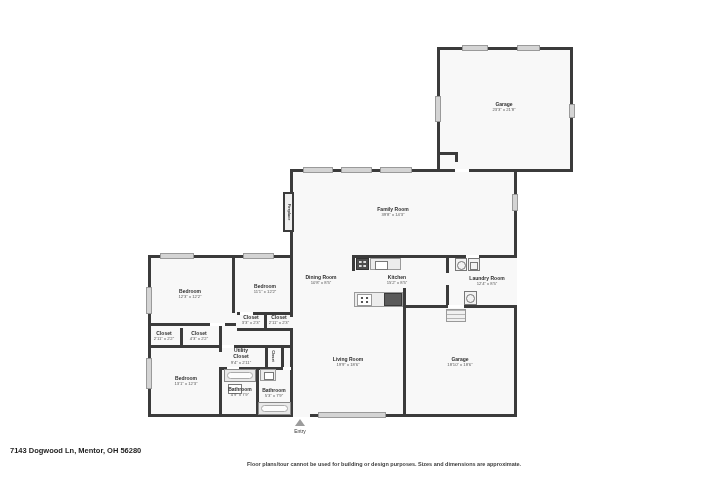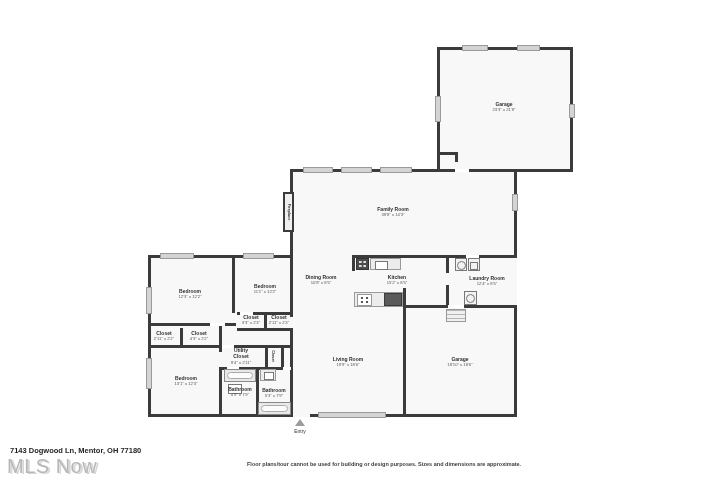--- a/index.html
+++ b/index.html
@@ -217,16 +217,15 @@
       <span class="rdims">19'9" x 18'6"</span>
   </div>
   <div class="room-label" style="left:460px;top:362px;">
     <span class="rname">Garage</span>
       <span class="rdims">18'10" x 18'6"</span>
   </div>
 
   <div class="entry-arrow"></div>
   <div class="entry-label">Entry</div>
 
-  <div class="address">7143 Dogwood Ln, Mentor, OH 77180</div>
-  <div class="watermark">MLS Now</div>
+  <div class="address">7143 Dogwood Ln, Mentor, OH 56280</div>
   <div class="disclaimer">Floor plans/tour cannot be used for building or design purposes. Sizes and dimensions are approximate.</div>
 </div>
 
 </body></html>

